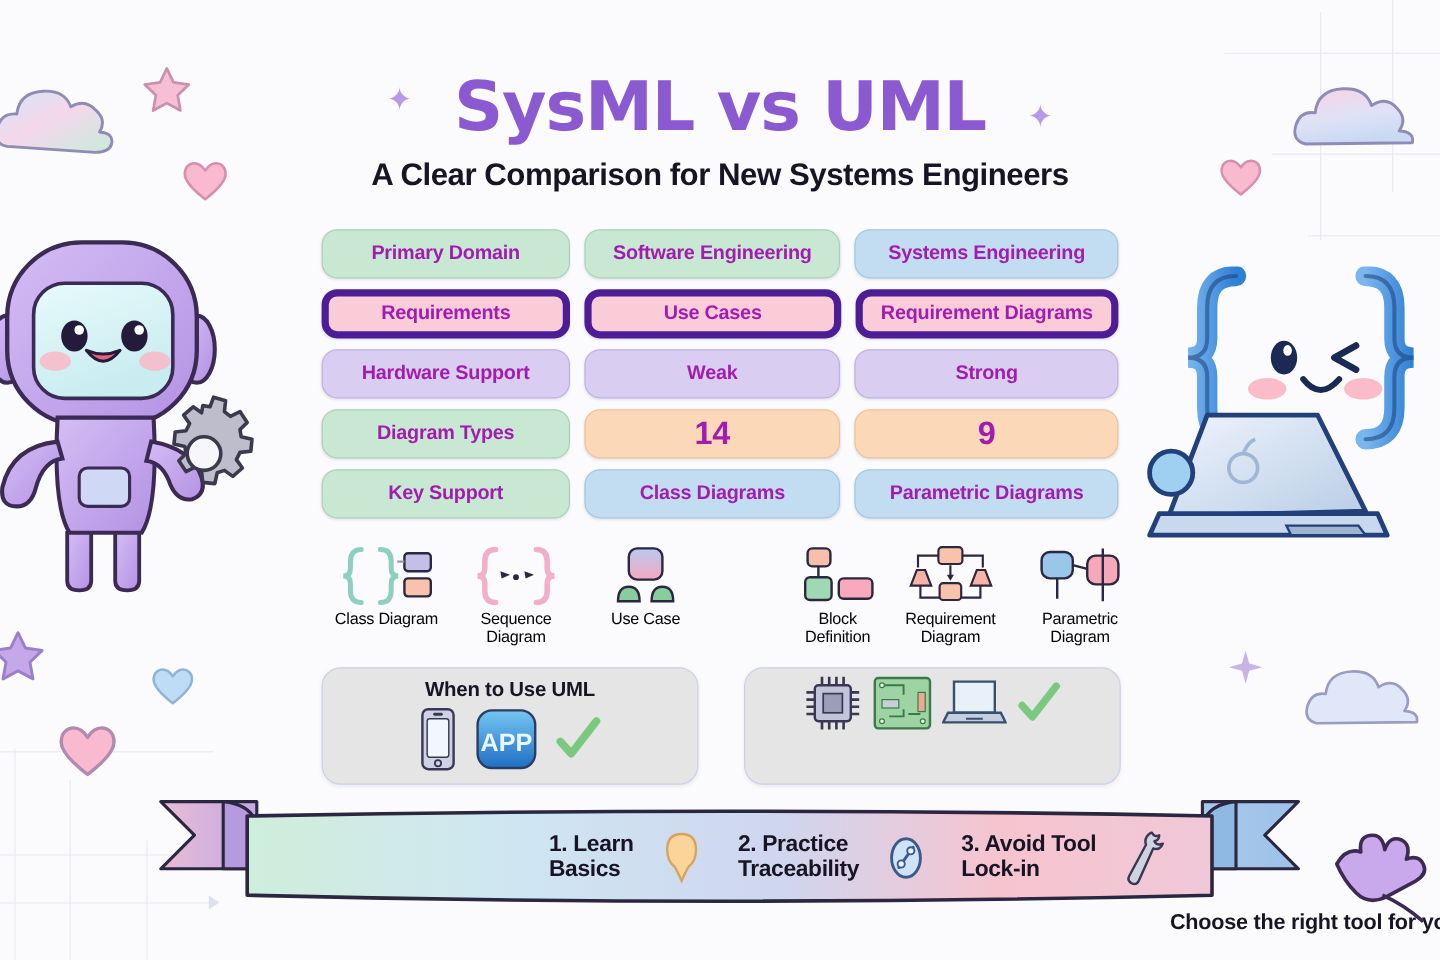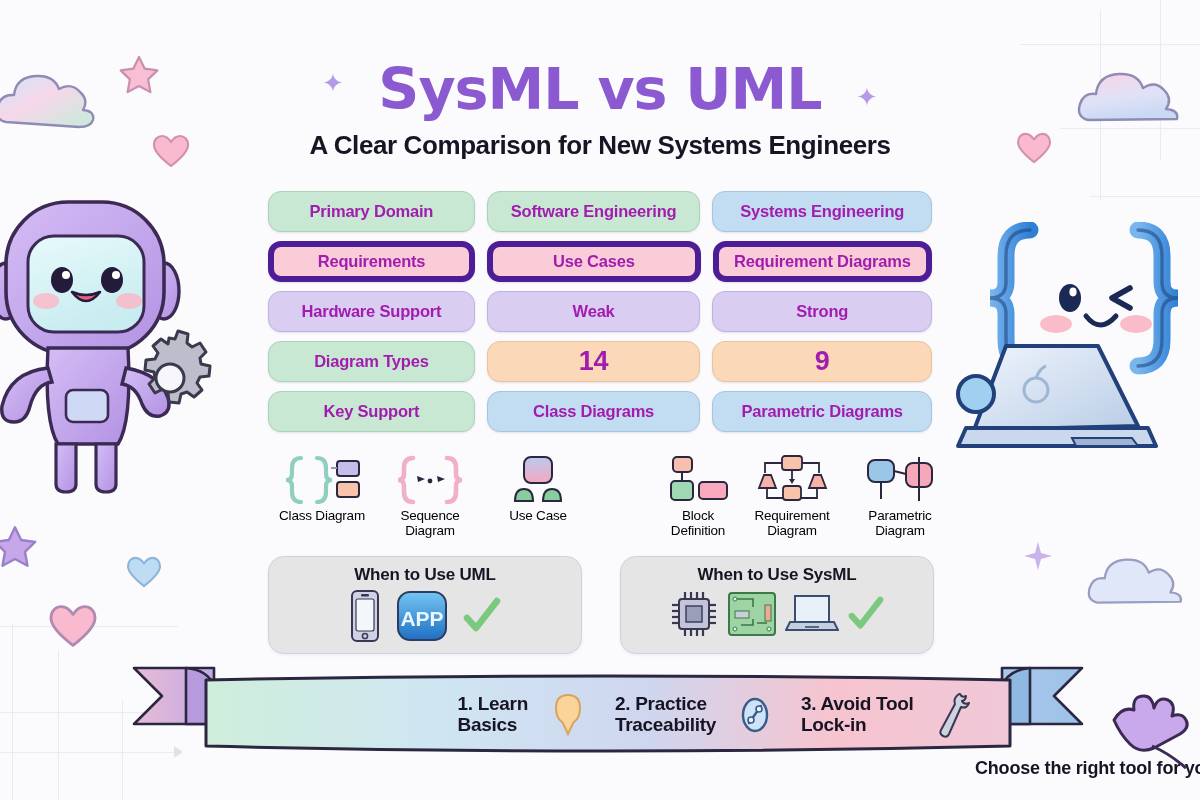--- a/index.html
+++ b/index.html
@@ -319,21 +319,20 @@
         <text x="26" y="36" text-anchor="middle" font-family="Liberation Sans, sans-serif" font-size="21" font-weight="bold" fill="#eaf6ff">APP</text>
       </svg>
 
       <svg width="40" height="40" viewBox="0 0 40 40">
         <path d="M5 22 l9 10 L35 5" fill="none" stroke="#7bc97f" stroke-width="6.5" stroke-linecap="round" stroke-linejoin="round"></path>
       </svg>
     </div>
   </div>
 
   <div class="wcard" style="left:620px;top:556px;width:312px;height:96px;">
-    <div class="wtitle">When to Use SysML</div>
     <div class="wrow" style="gap:8px;">
 
       <svg width="50" height="50" viewBox="0 0 50 50">
         <rect x="10" y="10" width="30" height="30" rx="3" fill="#c2c4da" stroke="#3a3753" stroke-width="2"></rect>
         <rect x="17" y="17" width="16" height="16" fill="#9b9eb8" stroke="#3a3753" stroke-width="1.4"></rect>
         <g stroke="#3a3753" stroke-width="2.2">
           <line x1="16" y1="10" x2="16" y2="3"></line>
             <line x1="22" y1="10" x2="22" y2="3"></line>
           <line x1="28" y1="10" x2="28" y2="3"></line>
             <line x1="34" y1="10" x2="34" y2="3"></line>

